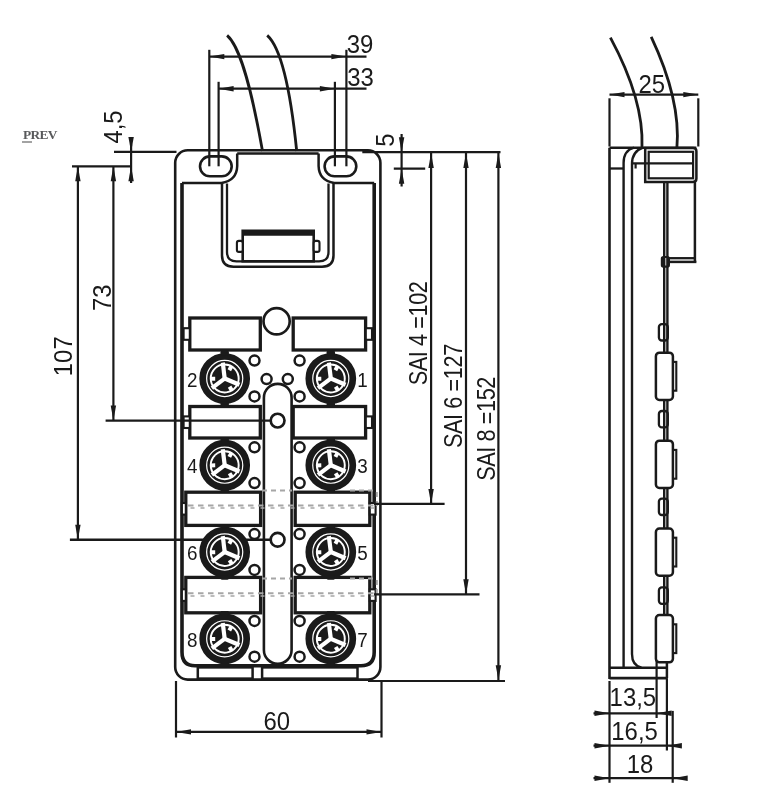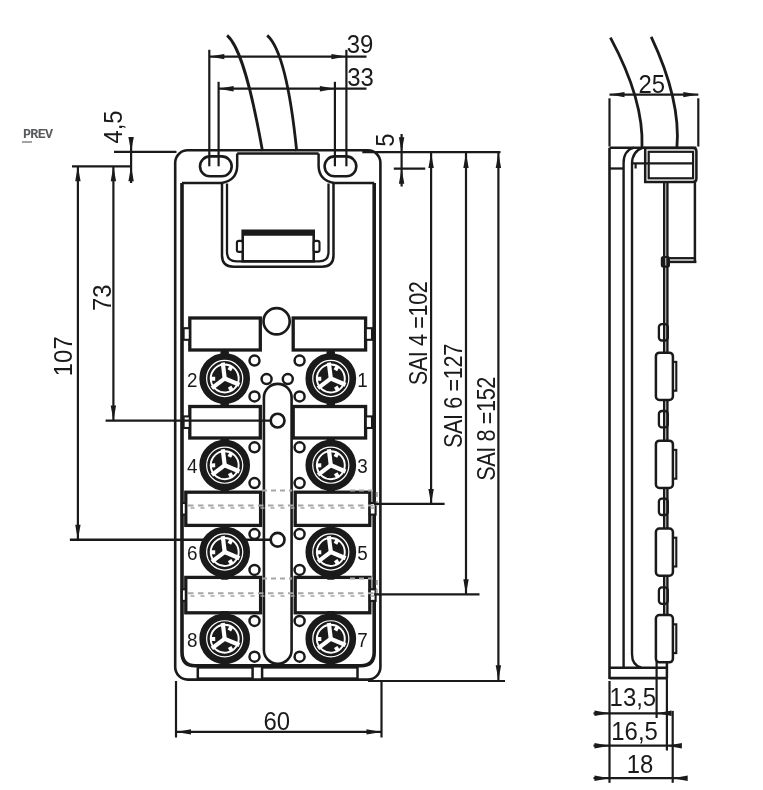--- a/index.html
+++ b/index.html
@@ -1,15 +1,15 @@
 <!DOCTYPE html>
 <html><head><meta charset="utf-8">
 <style>
 html,body{margin:0;padding:0;background:#fff;width:763px;height:790px;overflow:hidden}
-#prev{position:absolute;left:23px;top:126.6px;font-family:Liberation Mono, monospace;font-size:13.4px;font-weight:bold;color:#58595b;letter-spacing:-0.7px}
+#prev{position:absolute;left:23px;top:126.6px;font-family:Liberation Serif, serif;font-size:13.4px;font-weight:bold;color:#58595b;letter-spacing:-0.7px}
 #prevu{position:absolute;left:22.3px;top:141.2px;width:9.5px;height:1.6px;background:#a3a3a3}
 </style></head>
 <body>
 <svg width="763" height="790" viewBox="0 0 763 790" font-family="Liberation Sans, sans-serif">
 <rect width="763" height="790" fill="#ffffff"></rect>
 <defs>
 <g id="sock">
  <circle r="22.0" fill="#ffffff" stroke="#1a1a1a" stroke-width="6.7"></circle>
  <rect x="-4.2" y="-27.7" width="8.4" height="4.4" rx="1.4" fill="#1a1a1a"></rect>
  <rect x="-4.2" y="23.3" width="8.4" height="4.4" rx="1.4" fill="#1a1a1a"></rect>

